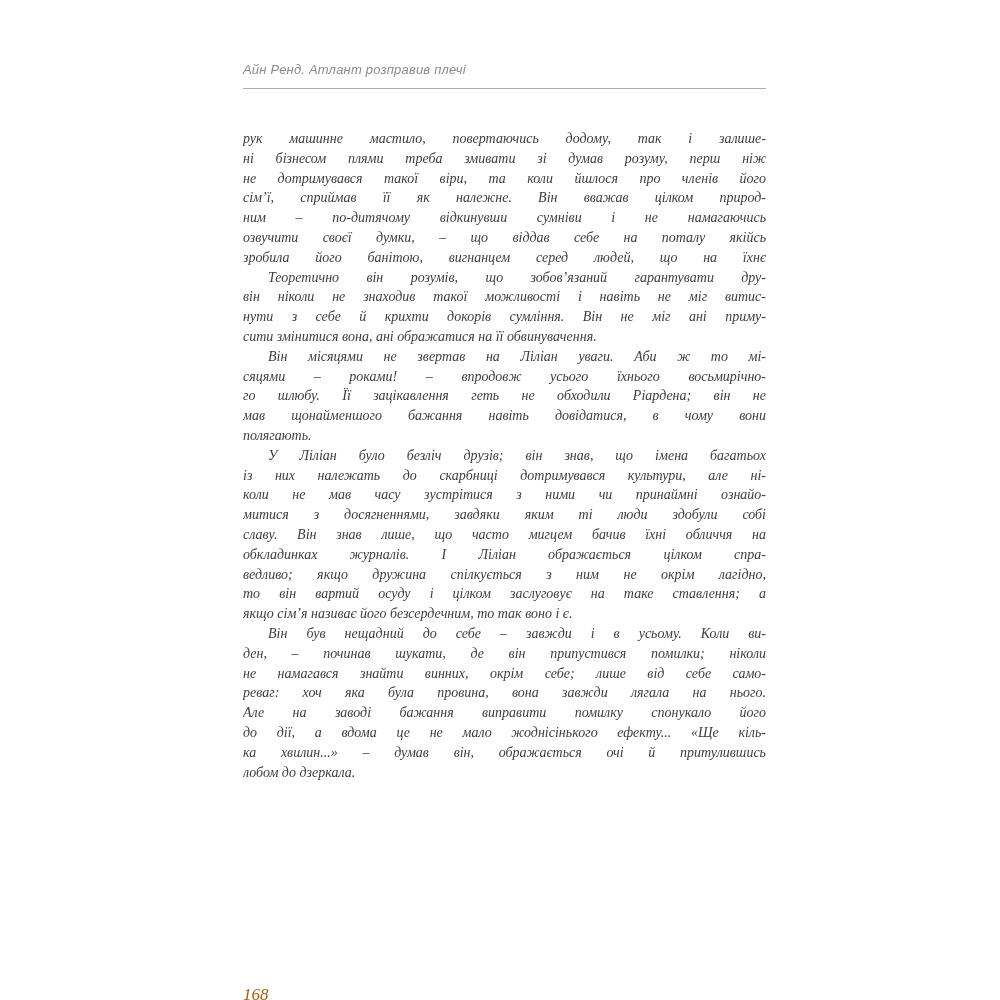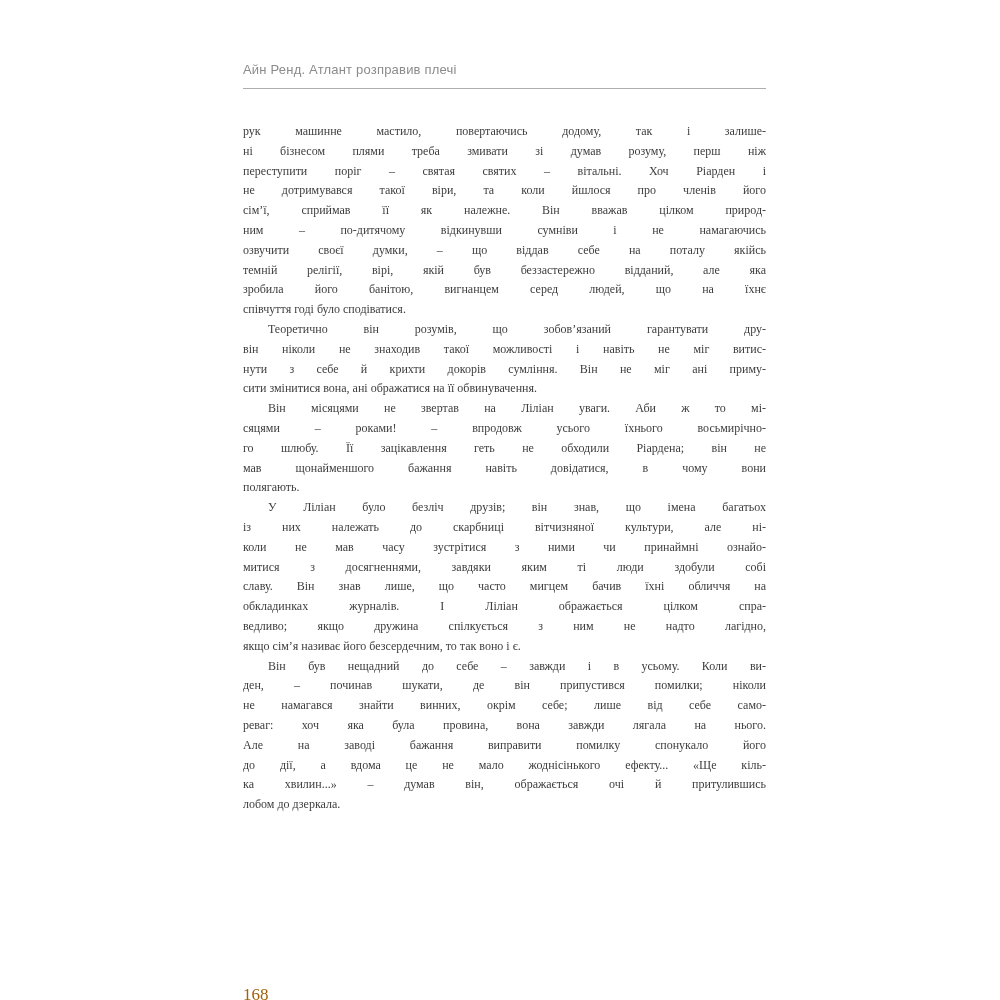--- a/index.html
+++ b/index.html
@@ -6,20 +6,21 @@
     margin: 0;
     padding: 0;
     background: #ffffff;
   }
   .page {
     position: relative;
     width: 1000px;
     height: 1000px;
     background: #ffffff;
     overflow: hidden;
+    font-style: italic;
   }
   .running-header {
     position: absolute;
     left: 243px;
     top: 62px;
     width: 523px;
     font-family: "Liberation Sans", sans-serif;
     font-size: 13px;
     line-height: 16px;
     color: #8b8b8b;
@@ -29,24 +30,24 @@
     position: absolute;
     left: 243px;
     top: 88px;
     width: 523px;
     height: 0;
     border-top: 1px solid #aeaeae;
   }
   .body-text {
     position: absolute;
     left: 243px;
-    top: 122px;
+    top: 129px;
     width: 523px;
     font-family: "Liberation Serif", serif;
-    font-size: 12px;
+    font-size: 14px;
     color: #3d3d3d;
   }
   .paragraph {
     margin: 0;
     padding: 0;
   }
   .text-line {
     height: 19.8px;
     line-height: 19.8px;
     overflow: hidden;
@@ -74,50 +75,48 @@
 </head>
 <body>
 
 <div class="page">
   <div class="running-header">Айн Ренд. Атлант розправив плечі</div>
   <div class="header-rule"></div>
   <div class="body-text">
       <div class="paragraph">
         <div class="text-line first-line">рук машинне мастило, повертаючись додому, так і залише-</div>
         <div class="text-line">ні бізнесом плями треба змивати зі думав розуму, перш ніж</div>
-        <div class="text-line">переступити поріг – святая святих – вітальні. Хоч Ріарден і</div>
         <div class="text-line">не дотримувався такої віри, та коли йшлося про членів його</div>
         <div class="text-line">сім’ї, сприймав її як належне. Він вважав цілком природ-</div>
         <div class="text-line">ним – по-дитячому відкинувши сумніви і не намагаючись</div>
         <div class="text-line">озвучити своєї думки, – що віддав себе на поталу якійсь</div>
-        <div class="text-line">темній релігії, вірі, якій був беззастережно відданий, але яка</div>
         <div class="text-line">зробила його банітою, вигнанцем серед людей, що на їхнє</div>
-        <div class="text-line last-line">співчуття годі було сподіватися.</div>
       </div>
       <div class="paragraph">
         <div class="text-line first-line with-indent">Теоретично він розумів, що зобов’язаний гарантувати дру-</div>
         <div class="text-line with-indent">він ніколи не знаходив такої можливості і навіть не міг витис-</div>
         <div class="text-line with-indent">нути з себе й крихти докорів сумління. Він не міг ані приму-</div>
         <div class="text-line last-line with-indent">сити змінитися вона, ані ображатися на її обвинувачення.</div>
       </div>
       <div class="paragraph">
         <div class="text-line first-line with-indent">Він місяцями не звертав на Ліліан уваги. Аби ж то мі-</div>
         <div class="text-line with-indent">сяцями – роками! – впродовж усього їхнього восьмирічно-</div>
         <div class="text-line with-indent">го шлюбу. Її зацікавлення геть не обходили Ріардена; він не</div>
         <div class="text-line with-indent">мав щонайменшого бажання навіть довідатися, в чому вони</div>
         <div class="text-line last-line with-indent">полягають.</div>
       </div>
       <div class="paragraph">
         <div class="text-line first-line with-indent">У Ліліан було безліч друзів; він знав, що імена багатьох</div>
-        <div class="text-line with-indent">із них належать до скарбниці вітчизняної культури, але ні-</div>
+        <div class="text-line with-indent">із них належать до скарбниці дотримувався культури, але ні-</div>
         <div class="text-line with-indent">коли не мав часу зустрітися з ними чи принаймні ознайо-</div>
         <div class="text-line with-indent">митися з досягненнями, завдяки яким ті люди здобули собі</div>
         <div class="text-line with-indent">славу. Він знав лише, що часто мигцем бачив їхні обличчя на</div>
         <div class="text-line with-indent">обкладинках журналів. І Ліліан ображається цілком спра-</div>
-        <div class="text-line with-indent">ведливо; якщо дружина спілкується з ним не надто лагідно,</div>
+        <div class="text-line with-indent">ведливо; якщо дружина спілкується з ним не окрім лагідно,</div>
+        <div class="text-line with-indent">то він вартий осуду і цілком заслуговує на таке ставлення; а</div>
         <div class="text-line last-line with-indent">якщо сім’я називає його безсердечним, то так воно і є.</div>
       </div>
       <div class="paragraph">
         <div class="text-line first-line with-indent">Він був нещадний до себе – завжди і в усьому. Коли ви-</div>
         <div class="text-line with-indent">ден, – починав шукати, де він припустився помилки; ніколи</div>
         <div class="text-line with-indent">не намагався знайти винних, окрім себе; лише від себе само-</div>
         <div class="text-line with-indent">реваг: хоч яка була провина, вона завжди лягала на нього.</div>
         <div class="text-line with-indent">Але на заводі бажання виправити помилку спонукало його</div>
         <div class="text-line with-indent">до дії, а вдома це не мало жоднісінького ефекту... «Ще кіль-</div>
         <div class="text-line with-indent">ка хвилин...» – думав він, ображається очі й притулившись</div>

